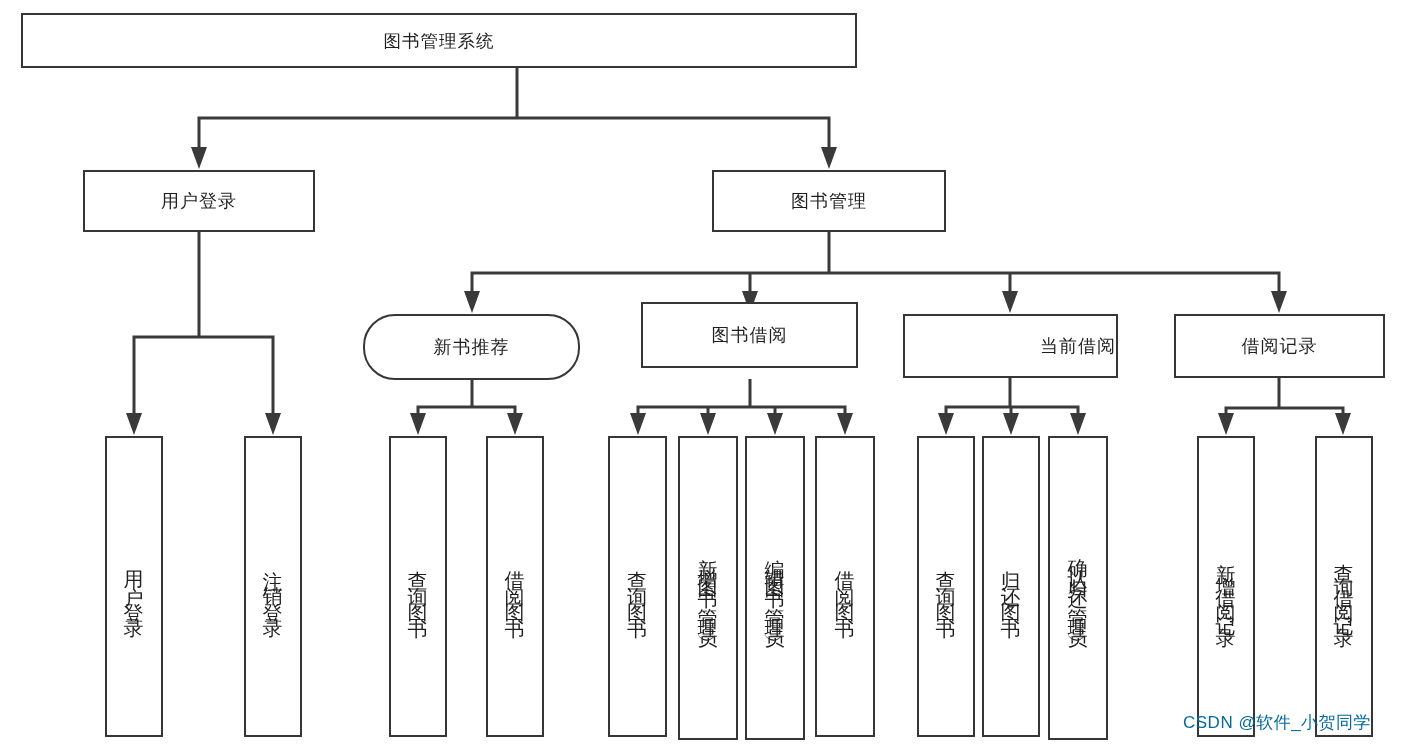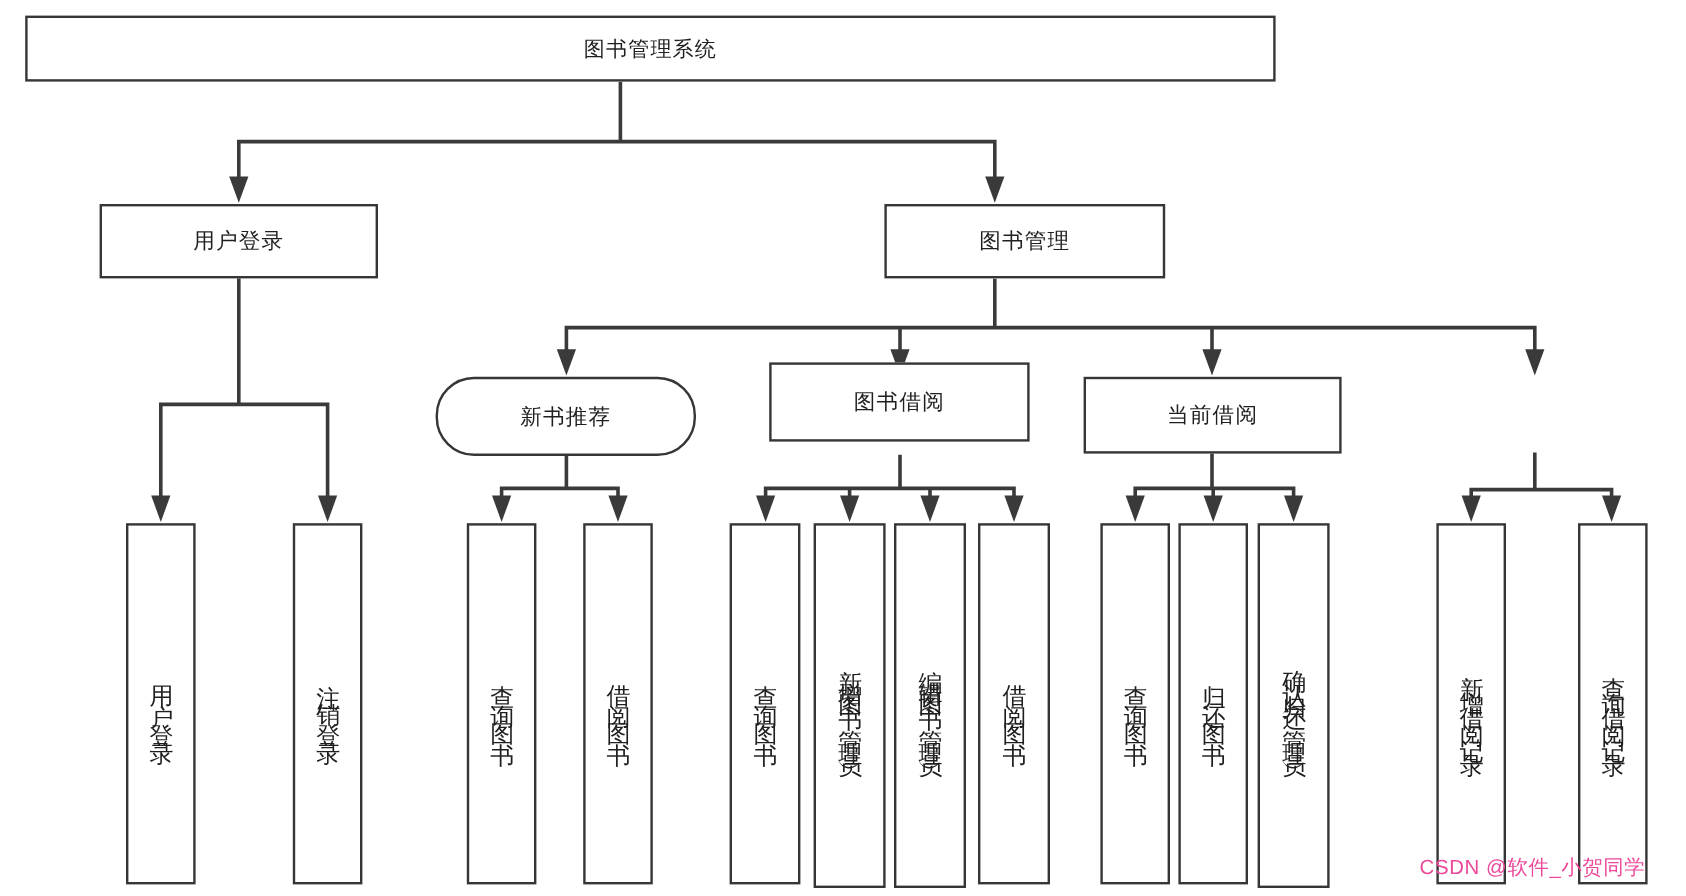--- a/index.html
+++ b/index.html
@@ -28,21 +28,21 @@
     text-orientation: mixed;
     font-size:20px;
     line-height:1;
     color:#1f1f1f;
   }
   .sp4 span { letter-spacing:16px; }
   .sp6 span { letter-spacing:13px; }
   .sp9 span { letter-spacing:10px; }
   #watermark {
     position:absolute; left:1183px; top:711px;
-    font-size:17px; color:#ec4899; z-index:3;
+    font-size:17px; color:#0369a1; z-index:3;
     white-space:nowrap; letter-spacing:0.5px;
   }
 </style>
 </head>
 <body>
 
 <div id="stage">
 
   <svg id="connectors" width="1405" height="747" viewBox="0 0 1405 747">
     <g stroke="#3a3a3a" stroke-width="3" fill="none">
@@ -70,39 +70,42 @@
       <polygon points="767,413 783,413 775,435"></polygon>
       <polygon points="837,413 853,413 845,435"></polygon>
       <polygon points="938,413 954,413 946,435"></polygon>
       <polygon points="1003,413 1019,413 1011,435"></polygon>
       <polygon points="1070,413 1086,413 1078,435"></polygon>
       <polygon points="1218,413 1234,413 1226,435"></polygon>
       <polygon points="1335,413 1351,413 1343,435"></polygon>
     </g>
   </svg>
 
-  <div class="box h-box root-box" style="left:21px; top:13px; width:1042px; height:55px;">
+  <div class="box h-box root-box" style="left:21px; top:13px; width:836px; height:55px;">
     <span>图书管理系统</span>
   </div>
 
   <div class="box h-box" style="left:83px; top:170px; width:232px; height:62px;">
     <span>用户登录</span>
   </div>
-  <div class="box h-box" style="left:712px; top:170px; width:234px; height:62px;margin-left:25px;">
+  <div class="box h-box" style="left:712px; top:170px; width:234px; height:62px;">
     <span>图书管理</span>
   </div>
 
   <div class="box h-box" style="left:363px; top:314px; width:217px; height:66px;border-radius:32px;">
     <span>新书推荐</span>
   </div>
   <div class="box h-box" style="left:641px; top:302px; width:217px; height:66px;">
     <span>图书借阅</span>
   </div>
-  <div class="box h-box" style="left:903px; top:314px; width:215px; height:64px;">
+  <div class="box h-box" style="left:903px; top:314px; width:215px; height:64px;justify-content:flex-end;">
     <span>当前借阅</span>
+  </div>
+  <div class="box h-box" style="left:1174px; top:314px; width:211px; height:64px;">
+    <span>借阅记录</span>
   </div>
 
   <div class="box v-box sp4" style="left:105px;">
     <span>用户登录</span>
   </div>
   <div class="box v-box sp4" style="left:244px;">
     <span>注销登录</span>
   </div>
 
   <div class="box v-box sp4" style="left:389px;">

